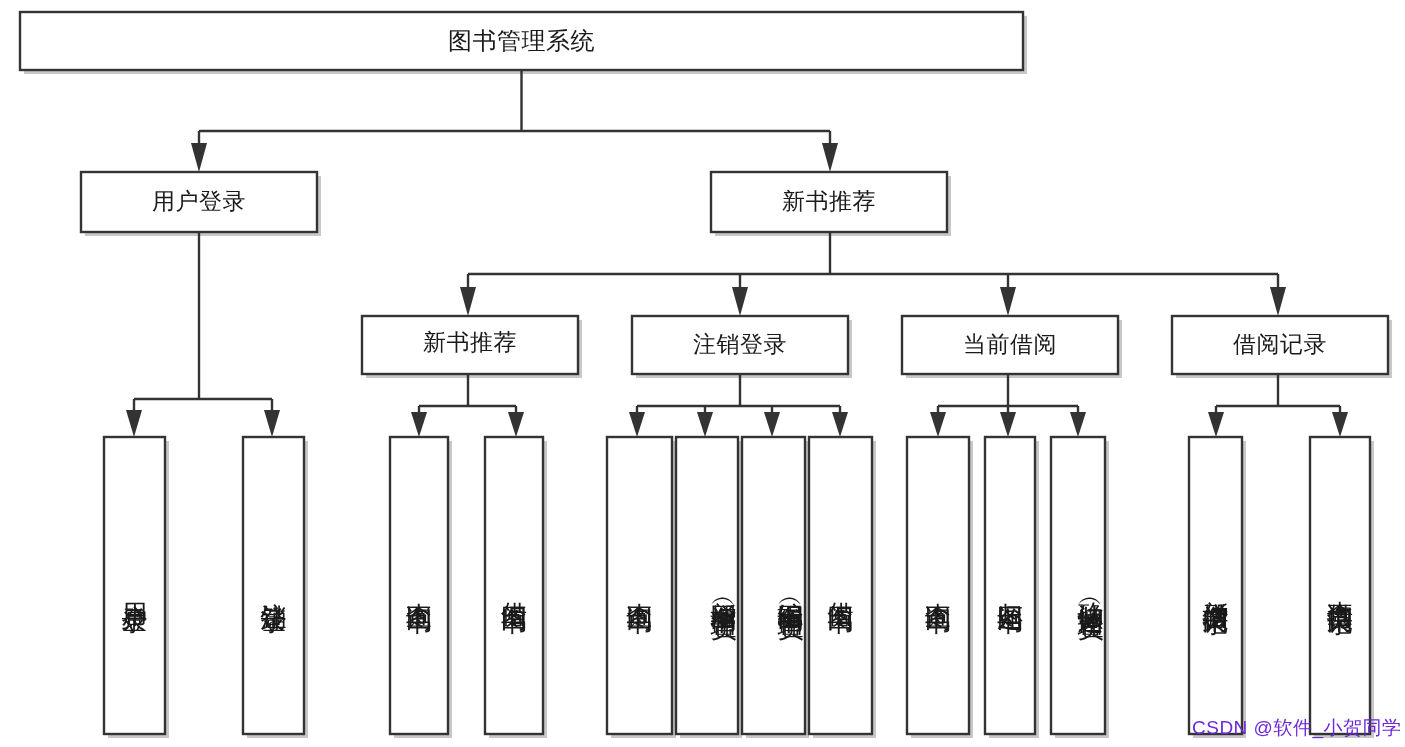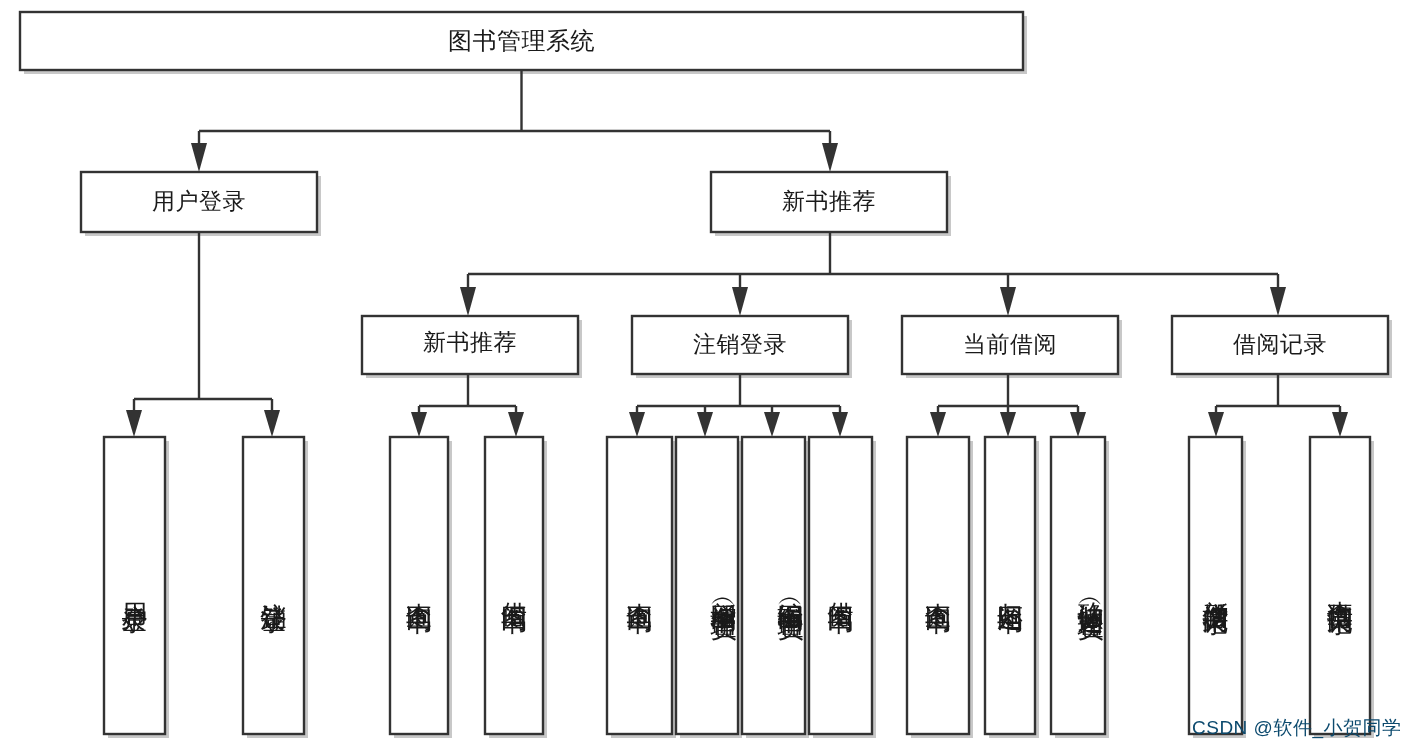--- a/index.html
+++ b/index.html
@@ -66,21 +66,21 @@
     writing-mode: vertical-rl;
     text-orientation: upright;
     font-size: 26px;
     line-height: 1.12;
     letter-spacing: 2px;
     white-space: nowrap;
   }
   .watermark {
     position: absolute;
     font-size: 19px;
-    color: #0c4a6e;
+    color: #6d28d9;
     font-family: "Liberation Sans", "DejaVu Sans", sans-serif;
     white-space: nowrap;
     letter-spacing: 0.5px;
     text-align: right;
   }
 </style>
 </head>
 <body>
 
 <div id="canvas">

